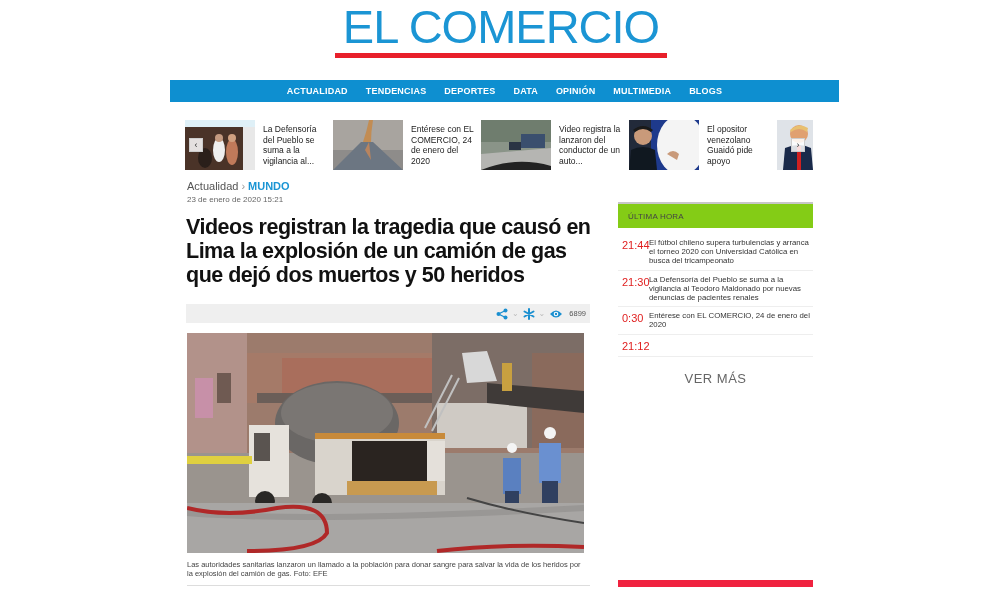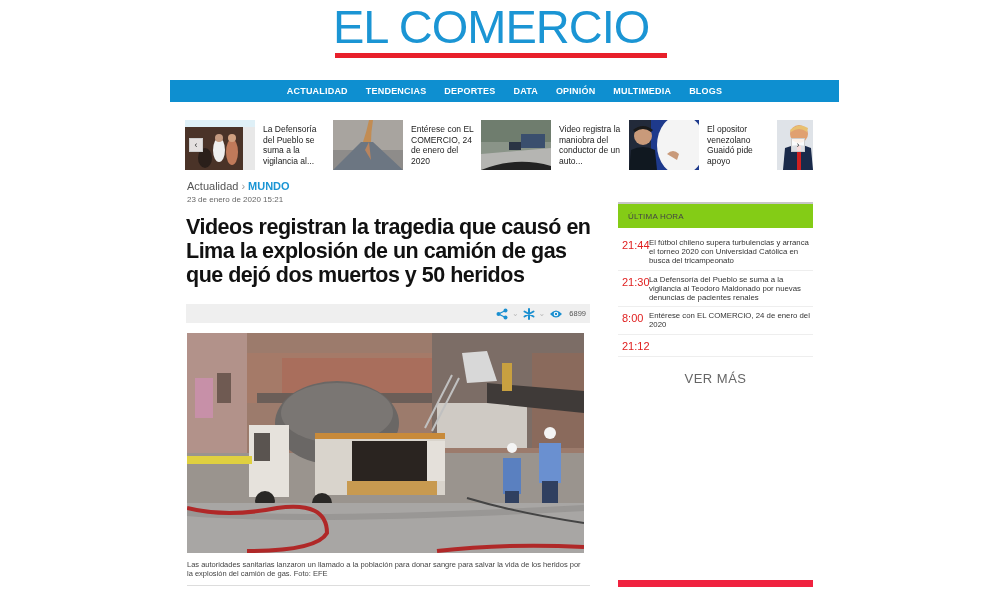--- a/index.html
+++ b/index.html
@@ -1,19 +1,19 @@
 <!DOCTYPE html>
 <html><head>
   <meta charset="utf-8">
   <style>
     * { box-sizing: border-box; margin: 0; padding: 0; }
     html, body { width: 1000px; height: 590px; background: #ffffff; overflow: hidden; }
     body { font-family: "Liberation Sans", sans-serif; color: #222; position: relative; }
 
-    .logo-wrap { position: absolute; left: 333px; top: 3px; width: 336px; height: 56px; text-align: left; }
+    .logo-wrap { position: absolute; left: 333px; top: 3px; width: 336px; height: 56px; text-align: center; }
     .logo-text { font-family: "Liberation Sans", sans-serif; font-size: 47px; color: #1b95d4; letter-spacing: -1px; line-height: 48px; font-weight: normal; display: block; }
     .logo-bar { position: absolute; left: 2px; right: 2px; top: 50px; height: 5px; background: #e8202b; }
 
     .nav { position: absolute; left: 170px; top: 80px; width: 669px; height: 22px; background: #0e8fd0; display: flex; justify-content: center; align-items: center; gap: 0; }
     .nav-item { color: #fff; font-size: 9px; font-weight: bold; padding: 0 9px; letter-spacing: 0.2px; white-space: nowrap; cursor: pointer; }
 
     .carousel { position: absolute; left: 185px; top: 120px; width: 630px; height: 52px; display: flex; }
     .car-item { display: flex; width: 148px; margin-right: 0; }
     .car-thumb { width: 70px; height: 50px; flex: none; position: relative; overflow: hidden; }
     .car-text { font-size: 8.5px; line-height: 10.5px; color: #222; padding: 4px 6px 0 8px; width: 78px; }
@@ -99,21 +99,21 @@
     <div class="car-thumb">
       <svg width="70" height="50" viewBox="0 0 70 50">
         <rect width="70" height="50" fill="#8a9488"></rect>
         <rect width="70" height="22" fill="#6f7d6e"></rect>
         <path d="M0 50 L0 34 L70 28 L70 50 Z" fill="#b5b5b2"></path>
         <rect x="40" y="14" width="24" height="14" fill="#3a4f6e"></rect>
         <rect x="28" y="22" width="12" height="8" fill="#2a3444"></rect>
         <path d="M0 50 Q35 36 70 46 L70 50 Z" fill="#222"></path>
       </svg>
     </div>
-    <div class="car-text">Video registra la maniobra del conductor de un auto...</div>
+    <div class="car-text">Video registra la lanzaron del conductor de un auto...</div>
   </div>
   <div class="car-item">
     <div class="car-thumb">
       <svg width="70" height="50" viewBox="0 0 70 50">
         <rect width="70" height="50" fill="#1e3a8c"></rect>
         <ellipse cx="52" cy="25" rx="24" ry="30" fill="#f4f4f4"></ellipse>
         <rect x="0" y="0" width="22" height="50" fill="#222a3a"></rect>
         <circle cx="14" cy="16" r="9" fill="#c99a7a"></circle>
         <path d="M4 10 Q14 2 24 10 L22 12 Q14 6 6 12 Z" fill="#1a1a1a"></path>
         <path d="M0 50 L2 30 Q14 24 26 30 L28 50 Z" fill="#101820"></path>
@@ -233,21 +233,21 @@
   <div class="sb-list">
     <div class="sb-item">
       <span class="sb-time">21:44</span>
       <span class="sb-text">El fútbol chileno supera turbulencias y arranca el torneo 2020 con Universidad Católica en busca del tricampeonato</span>
     </div>
     <div class="sb-item">
       <span class="sb-time">21:30</span>
       <span class="sb-text">La Defensoría del Pueblo se suma a la vigilancia al Teodoro Maldonado por nuevas denuncias de pacientes renales</span>
     </div>
     <div class="sb-item">
-      <span class="sb-time">8:00</span>
+      <span class="sb-time">0:30</span>
       <span class="sb-text">Entérese con EL COMERCIO, 24 de enero del 2020</span>
     </div>
     <div class="sb-item">
       <span class="sb-time">21:12</span>
     </div>
   </div>
   <div class="sb-more">VER MÁS</div>
 </aside>
 <div class="sb-redbar"></div>
 

